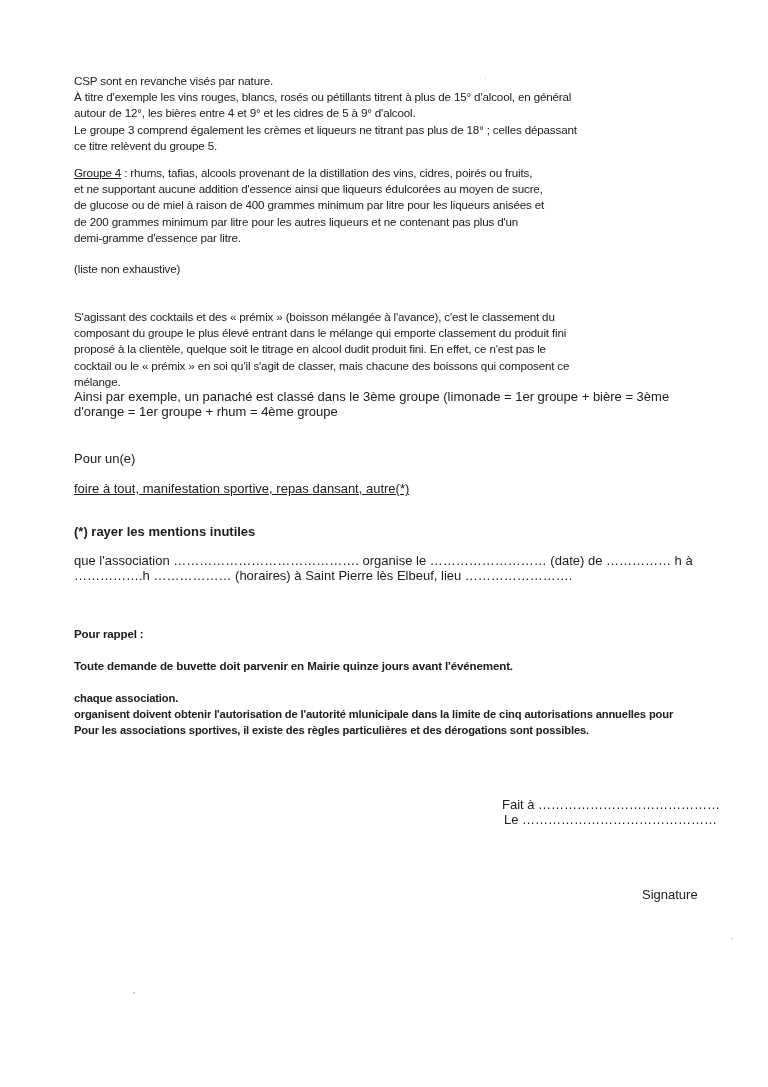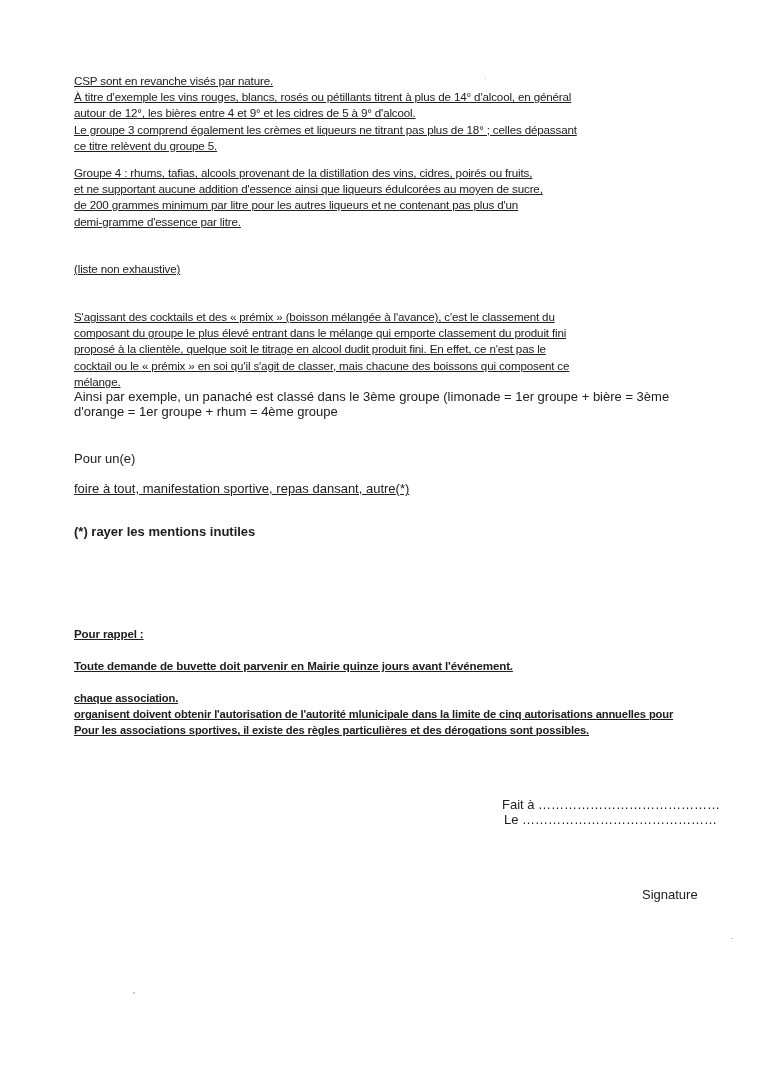--- a/index.html
+++ b/index.html
@@ -1,41 +1,42 @@
 <!DOCTYPE html>
 <html><head>
 <meta charset="utf-8">
 <style>
   html, body { margin: 0; padding: 0; background: #ffffff; }
   body { width: 768px; height: 1087px; position: relative; overflow: hidden; color: #1a1a1a; }
   .page { position: absolute; left: 0; top: 0; width: 768px; height: 1087px; background: #fff; }
-  .cal { font-family: "Liberation Sans", sans-serif; font-size: 11.6px; line-height: 16.2px; letter-spacing: -0.15px; color: #202020; text-decoration: underline; }
+  .cal { font-family: "Liberation Sans", sans-serif; font-size: 11.6px; line-height: 16.2px; letter-spacing: -0.15px; color: #202020; }
   .ari { font-family: "Liberation Sans", sans-serif; font-size: 13px; line-height: 15.4px; color: #202020; }
   .blk { position: absolute; left: 74px; margin: 0; }
   .u { text-decoration: underline; }
   .b { font-weight: bold; }
   p { margin: 0; }
   .speck { position: absolute; background: #bbb; border-radius: 1px; }
 </style>
 </head>
 <body>
 
 <div class="page">
 
   <div class="blk cal" style="top:73px;">
     <p>CSP sont en revanche visés par nature.</p>
-    <p>À titre d'exemple les vins rouges, blancs, rosés ou pétillants titrent à plus de 14° d'alcool, en général</p>
+    <p>À titre d'exemple les vins rouges, blancs, rosés ou pétillants titrent à plus de 15° d'alcool, en général</p>
     <p>autour de 12°, les bières entre 4 et 9° et les cidres de 5 à 9° d'alcool.</p>
     <p>Le groupe 3 comprend également les crèmes et liqueurs ne titrant pas plus de 18° ; celles dépassant</p>
     <p>ce titre relèvent du groupe 5.</p>
   </div>
 
   <div class="blk cal" style="top:165px;">
     <p><span class="u">Groupe 4</span><span> : rhums, tafias, alcools provenant de la distillation des vins, cidres, poirés ou fruits,</span></p>
     <p>et ne supportant aucune addition d'essence ainsi que liqueurs édulcorées au moyen de sucre,</p>
+    <p>de glucose ou de miel à raison de 400 grammes minimum par litre pour les liqueurs anisées et</p>
     <p>de 200 grammes minimum par litre pour les autres liqueurs et ne contenant pas plus d'un</p>
     <p>demi-gramme d'essence par litre.</p>
   </div>
 
   <div class="blk cal" style="top:261px;">
     <p>(liste non exhaustive)</p>
   </div>
 
   <div class="blk cal" style="top:309px;">
     <p>S'agissant des cocktails et des « prémix » (boisson mélangée à l'avance), c'est le classement du</p>
@@ -47,20 +48,24 @@
 
   <div class="blk ari" style="top:389px;">
     <p>Ainsi par exemple, un panaché est classé dans le 3ème groupe (limonade = 1er groupe + bière = 3ème</p>
     <p>d'orange = 1er groupe + rhum = 4ème groupe</p>
   </div>
 
   <p class="blk ari" style="top:451px;">Pour un(e)</p>
   <p class="blk ari" style="top:481px;text-decoration:underline;">foire à tout, manifestation sportive, repas dansant, autre(*)</p>
   <p class="blk ari b" style="top:524px;">(*) rayer les mentions inutiles</p>
 
+  <div class="blk ari" style="top:553px;">
+    <p>que l'association ……………………………………. organise le ……………………… (date) de …………… h à</p>
+    <p>…………….h ……………… (horaires) à Saint Pierre lès Elbeuf, lieu …………………….</p>
+  </div>
 
   <p class="blk cal b" style="top:626px;">Pour rappel :</p>
   <p class="blk cal b" style="top:658px;">Toute demande de buvette doit parvenir en Mairie quinze jours avant l'événement.</p>
 
   <div class="blk cal b" style="top:690px; font-size:11.2px;">
     <p>chaque association.</p>
     <p>organisent doivent obtenir l'autorisation de l'autorité mlunicipale dans la limite de cinq autorisations annuelles pour</p>
     <p>Pour les associations sportives, il existe des règles particulières et des dérogations sont possibles.</p>
   </div>
 

